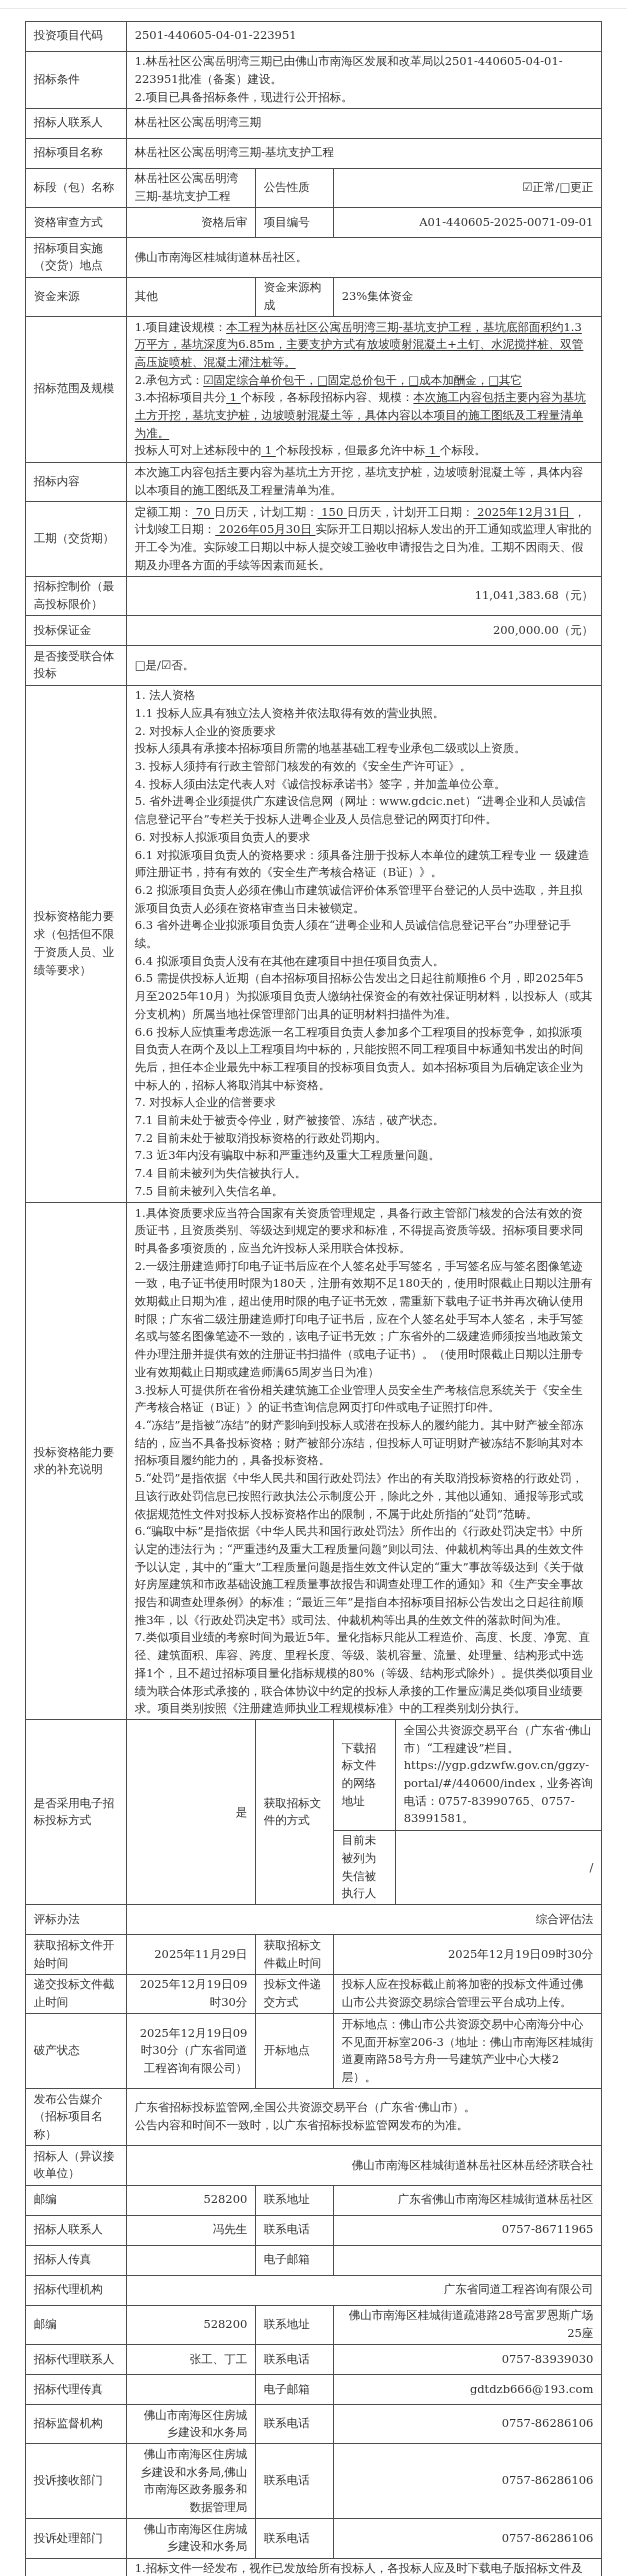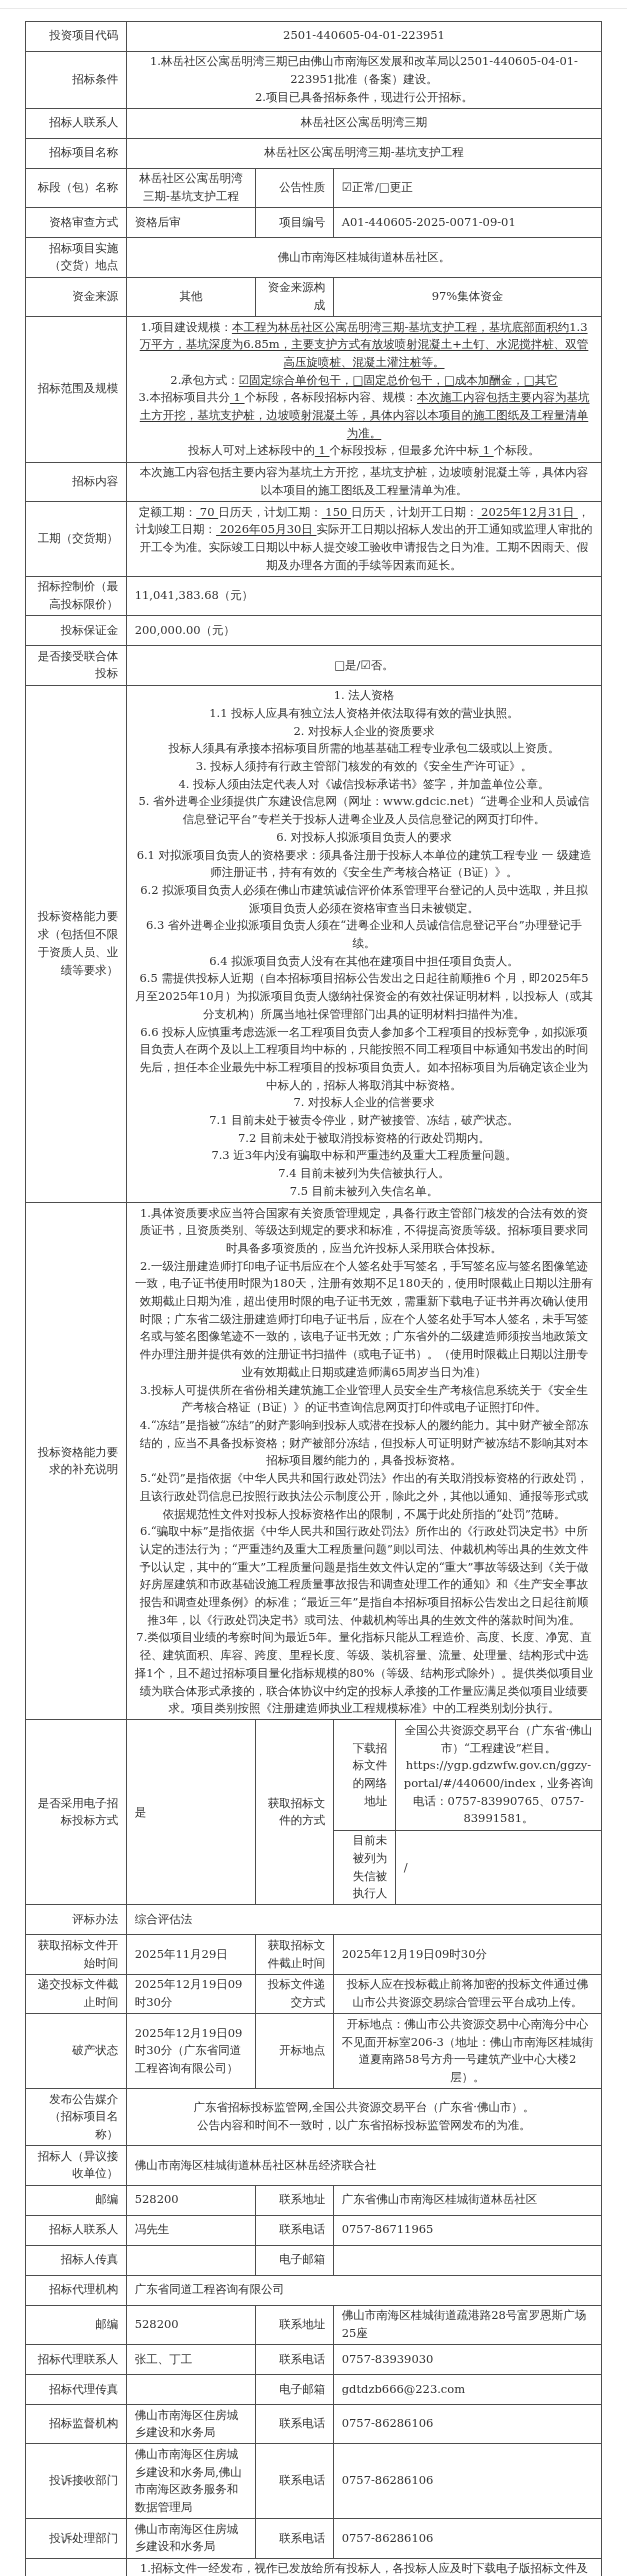--- a/index.html
+++ b/index.html
@@ -24,23 +24,23 @@
   }
   td{
     border:0.8px solid #4d4d4d;
     padding:1.5px 7.7px;
     line-height:17.7px;
     height:26px;
     vertical-align:middle;
     word-wrap:break-word;
     overflow-wrap:break-word;
   }
-  .lbl{text-align:right;}
-  .val{text-align:center;}
-  .c{text-align:left;}
+  .lbl{text-align:left;}
+  .val{text-align:left;}
+  .c{text-align:right;}
   .pre{white-space:pre-wrap;}
   .u{text-decoration:underline;text-underline-offset:2.3px;}
   .any{overflow-wrap:anywhere;}
 </style>
 </head>
 <body>
 
 <div class="top-divider"></div>
 
 <table class="doc">
@@ -90,21 +90,21 @@
 
   <tr>
     <td class="lbl">招标项目实施（交货）地点</td>
     <td class="val" colspan="4">佛山市南海区桂城街道林岳社区。</td>
   </tr>
 
   <tr>
     <td class="lbl">资金来源</td>
     <td class="val">其他</td>
     <td class="lbl">资金来源构成</td>
-    <td class="val" colspan="2">97%集体资金</td>
+    <td class="val" colspan="2">23%集体资金</td>
   </tr>
 
   <tr>
     <td class="lbl">招标范围及规模</td>
     <td class="val pre" colspan="4"><span>1.项目建设规模：</span><span class="u">本工程为林岳社区公寓岳明湾三期-基坑支护工程，基坑底部面积约1.3万平方，基坑深度为6.85m，主要支护方式有放坡喷射混凝土+土钉、水泥搅拌桩、双管高压旋喷桩、混凝土灌注桩等。</span><span>
 2.承包方式：</span><span class="u">☑固定综合单价包干，□固定总价包干，□成本加酬金，□其它</span><span>
 3.本招标项目共分</span><span class="u"> 1 </span><span>个标段，各标段招标内容、规模：</span><span class="u">本次施工内容包括主要内容为基坑土方开挖，基坑支护桩，边坡喷射混凝土等，具体内容以本项目的施工图纸及工程量清单为准。</span><span>
 投标人可对上述标段中的</span><span class="u"> 1 </span><span>个标段投标，但最多允许中标</span><span class="u"> 1 </span><span>个标段。</span></td>
   </tr>
 
@@ -254,21 +254,21 @@
     <td class="lbl">招标代理联系人</td>
     <td class="val c">张工、丁工</td>
     <td class="lbl">联系电话</td>
     <td class="val c" colspan="2">0757-83939030</td>
   </tr>
 
   <tr>
     <td class="lbl">招标代理传真</td>
     <td class="val c"></td>
     <td class="lbl">电子邮箱</td>
-    <td class="val c" colspan="2">gdtdzb666@223.com</td>
+    <td class="val c" colspan="2">gdtdzb666@193.com</td>
   </tr>
 
   <tr>
     <td class="lbl">招标监督机构</td>
     <td class="val c">佛山市南海区住房城乡建设和水务局</td>
     <td class="lbl">联系电话</td>
     <td class="val c" colspan="2">0757-86286106</td>
   </tr>
 
   <tr>

